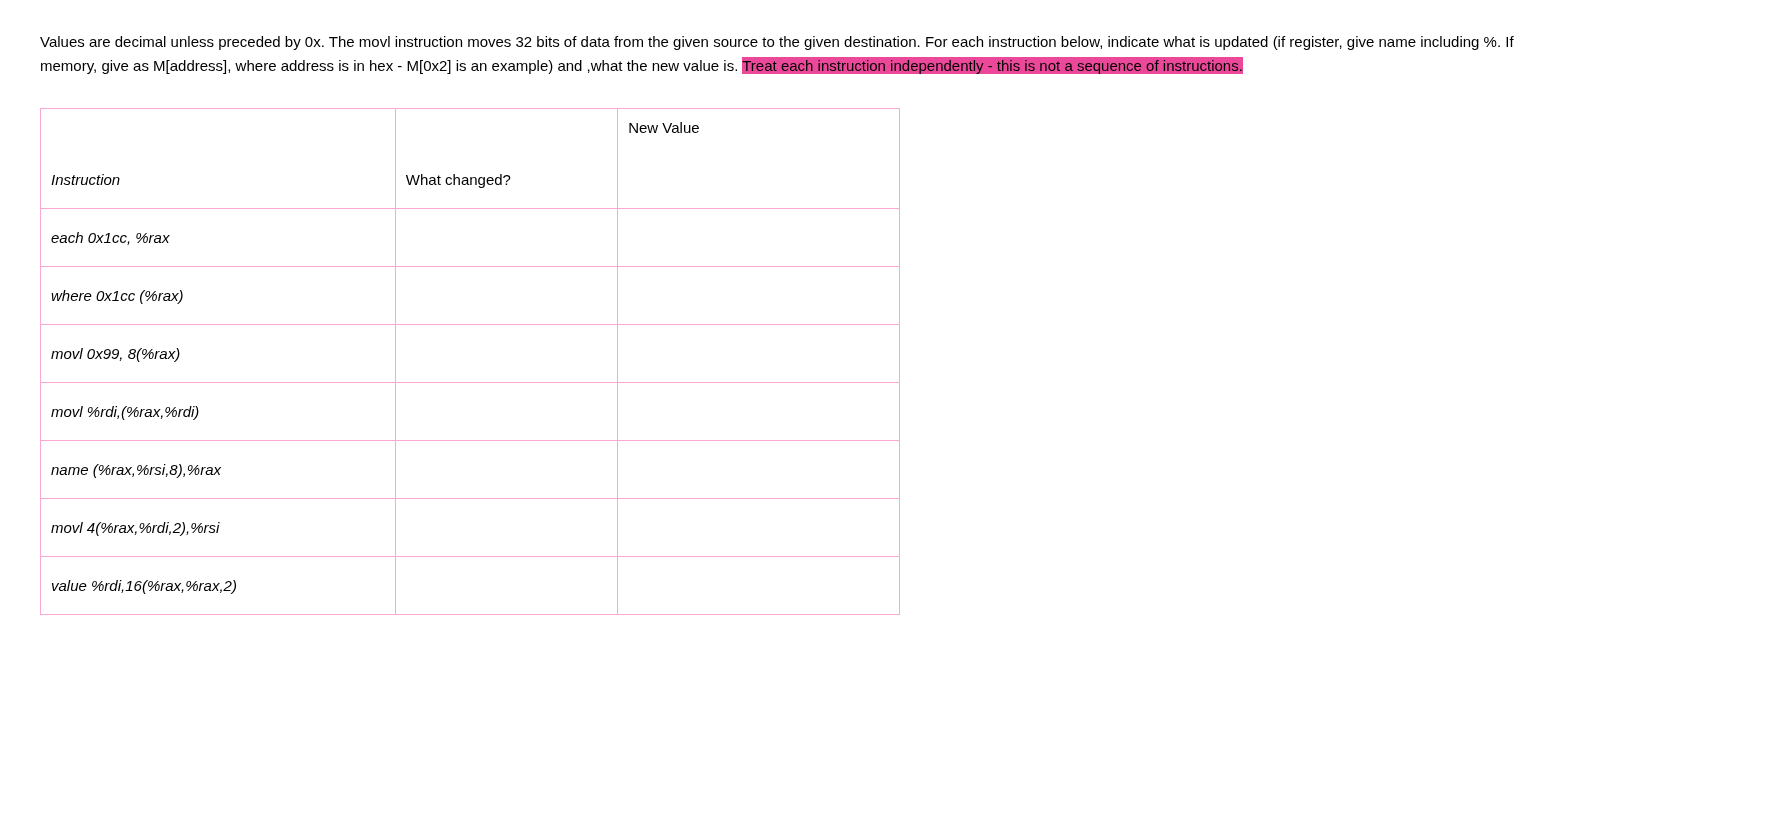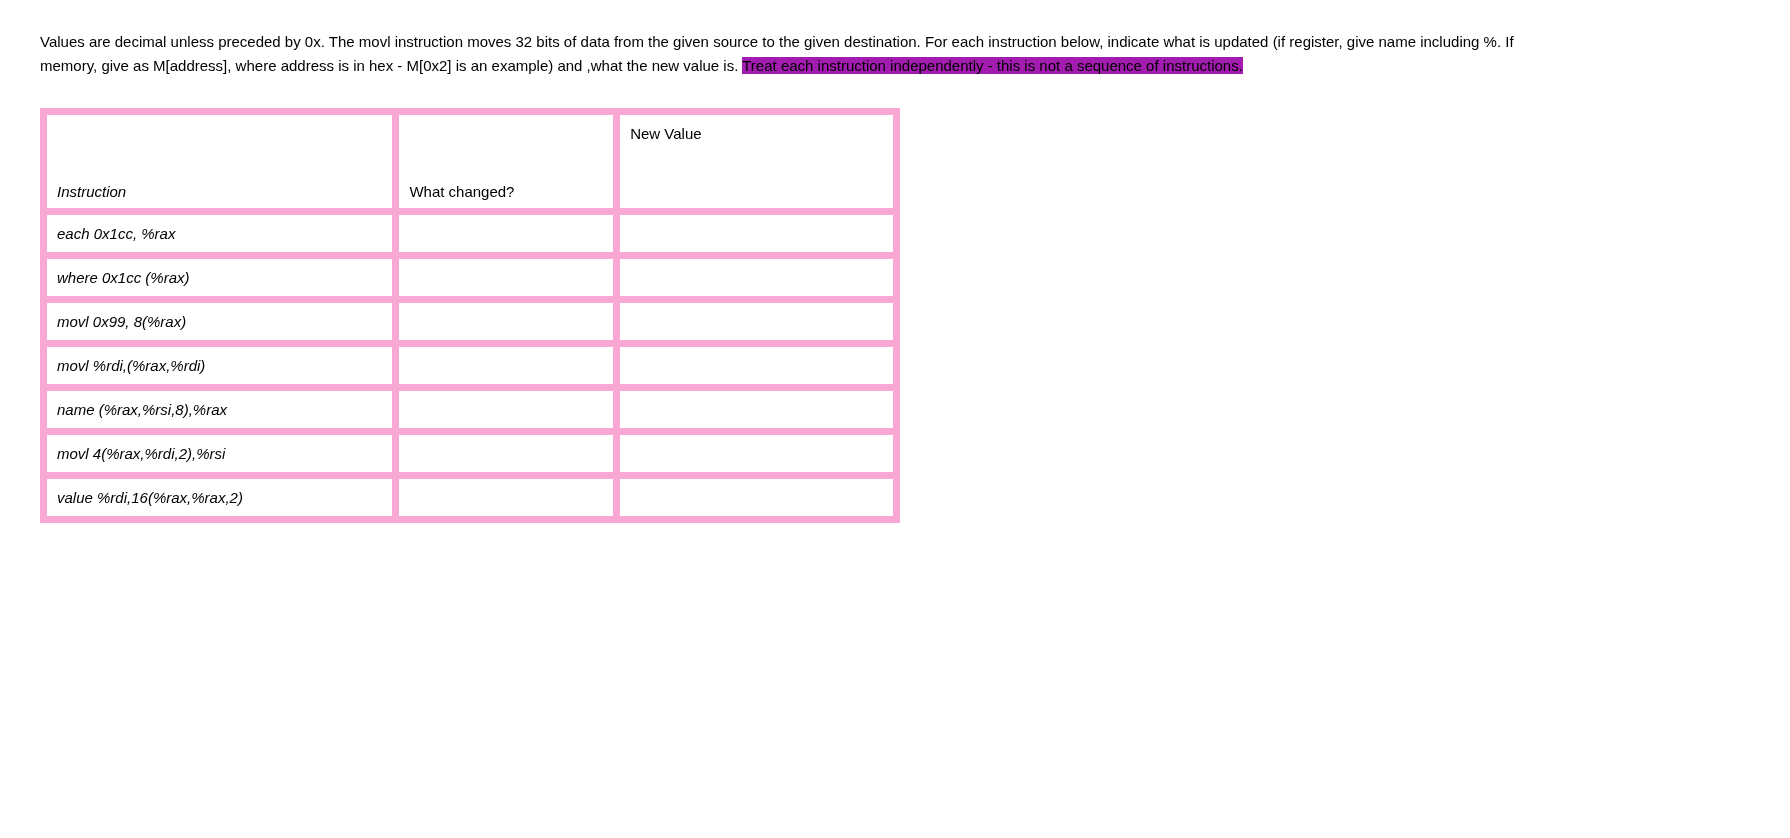--- a/index.html
+++ b/index.html
@@ -18,36 +18,36 @@
       min-height: 838px;
     }
 
     .intro-text {
       max-width: 1500px;
       line-height: 1.6;
       margin-bottom: 30px;
     }
 
     .highlight {
-      background-color: #a21caf;
+      background-color: #ec4899;
     }
 
     .table-wrapper {
       margin-top: 10px;
     }
 
     table {
       border-collapse: collapse;
       width: 860px;
       font-size: 15px;
     }
 
     table td {
-      border: 7px solid #f9a8d4;
-      padding: 8px 10px;
+      border: 1px solid #f9a8d4;
+      padding: 20px 10px;
       vertical-align: middle;
       min-height: 40px;
     }
 
     .col-instruction {
       width: 340px;
       font-style: italic;
     }
 
     .col-what-changed {

